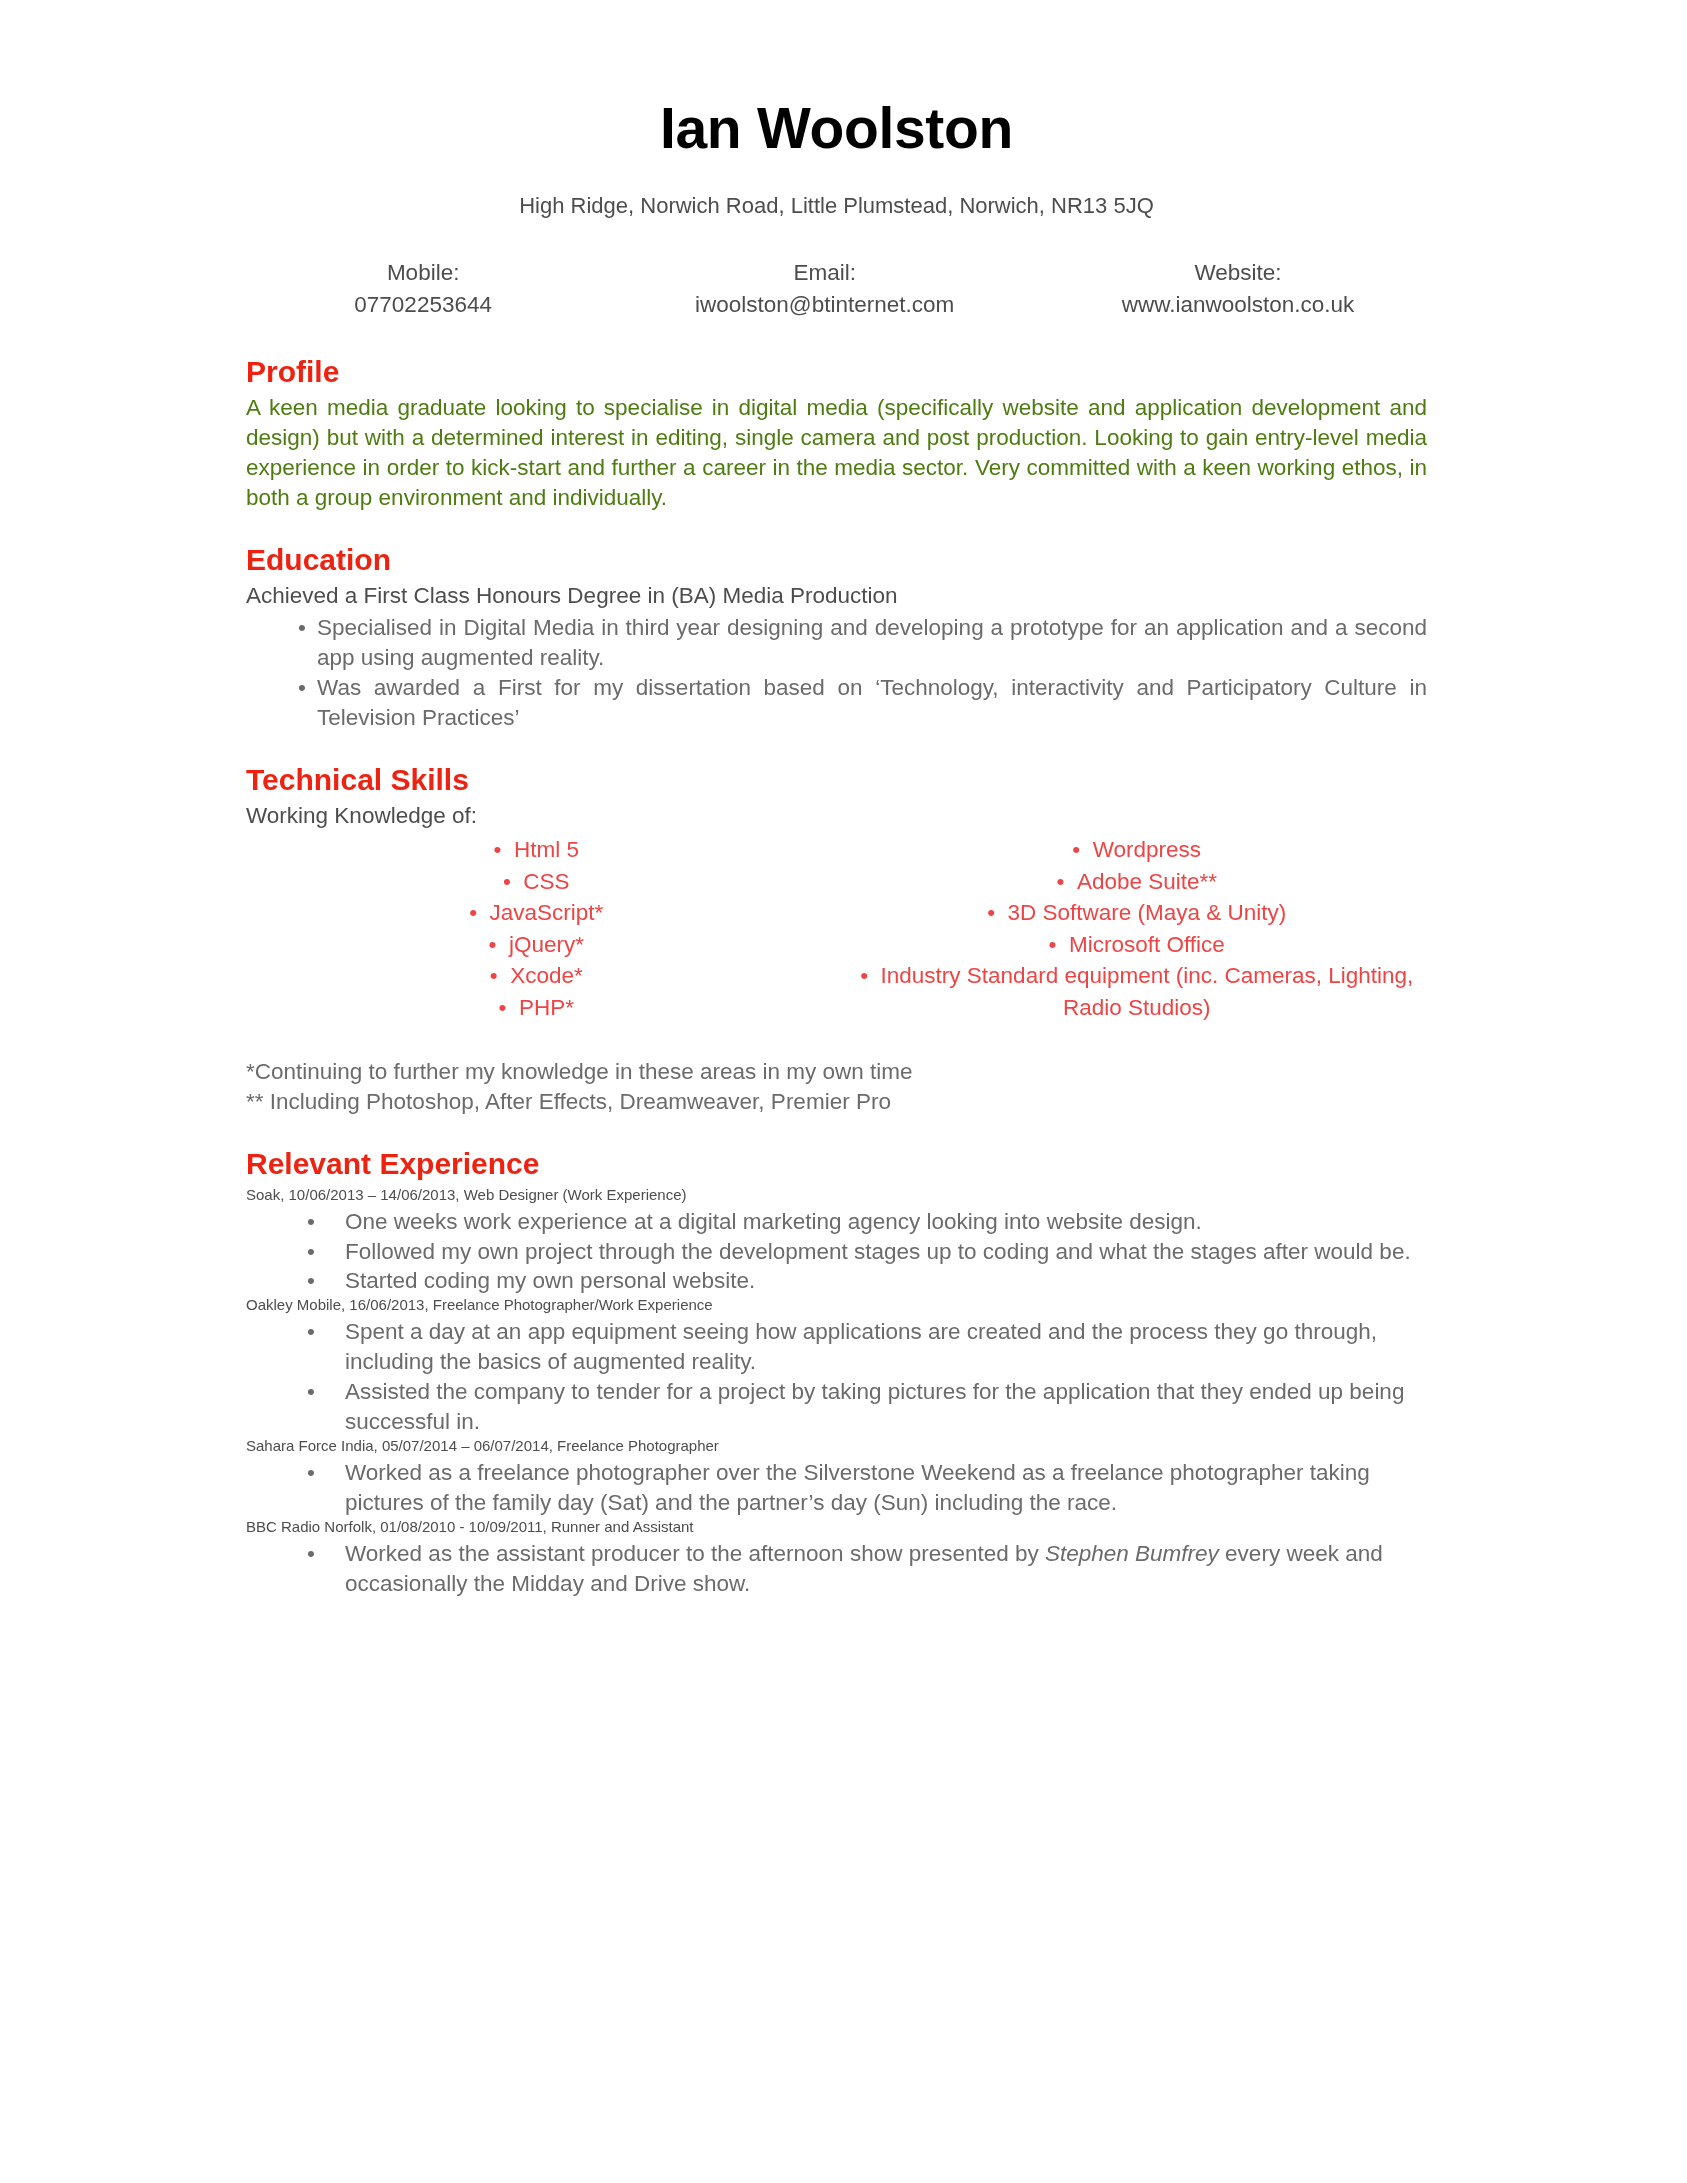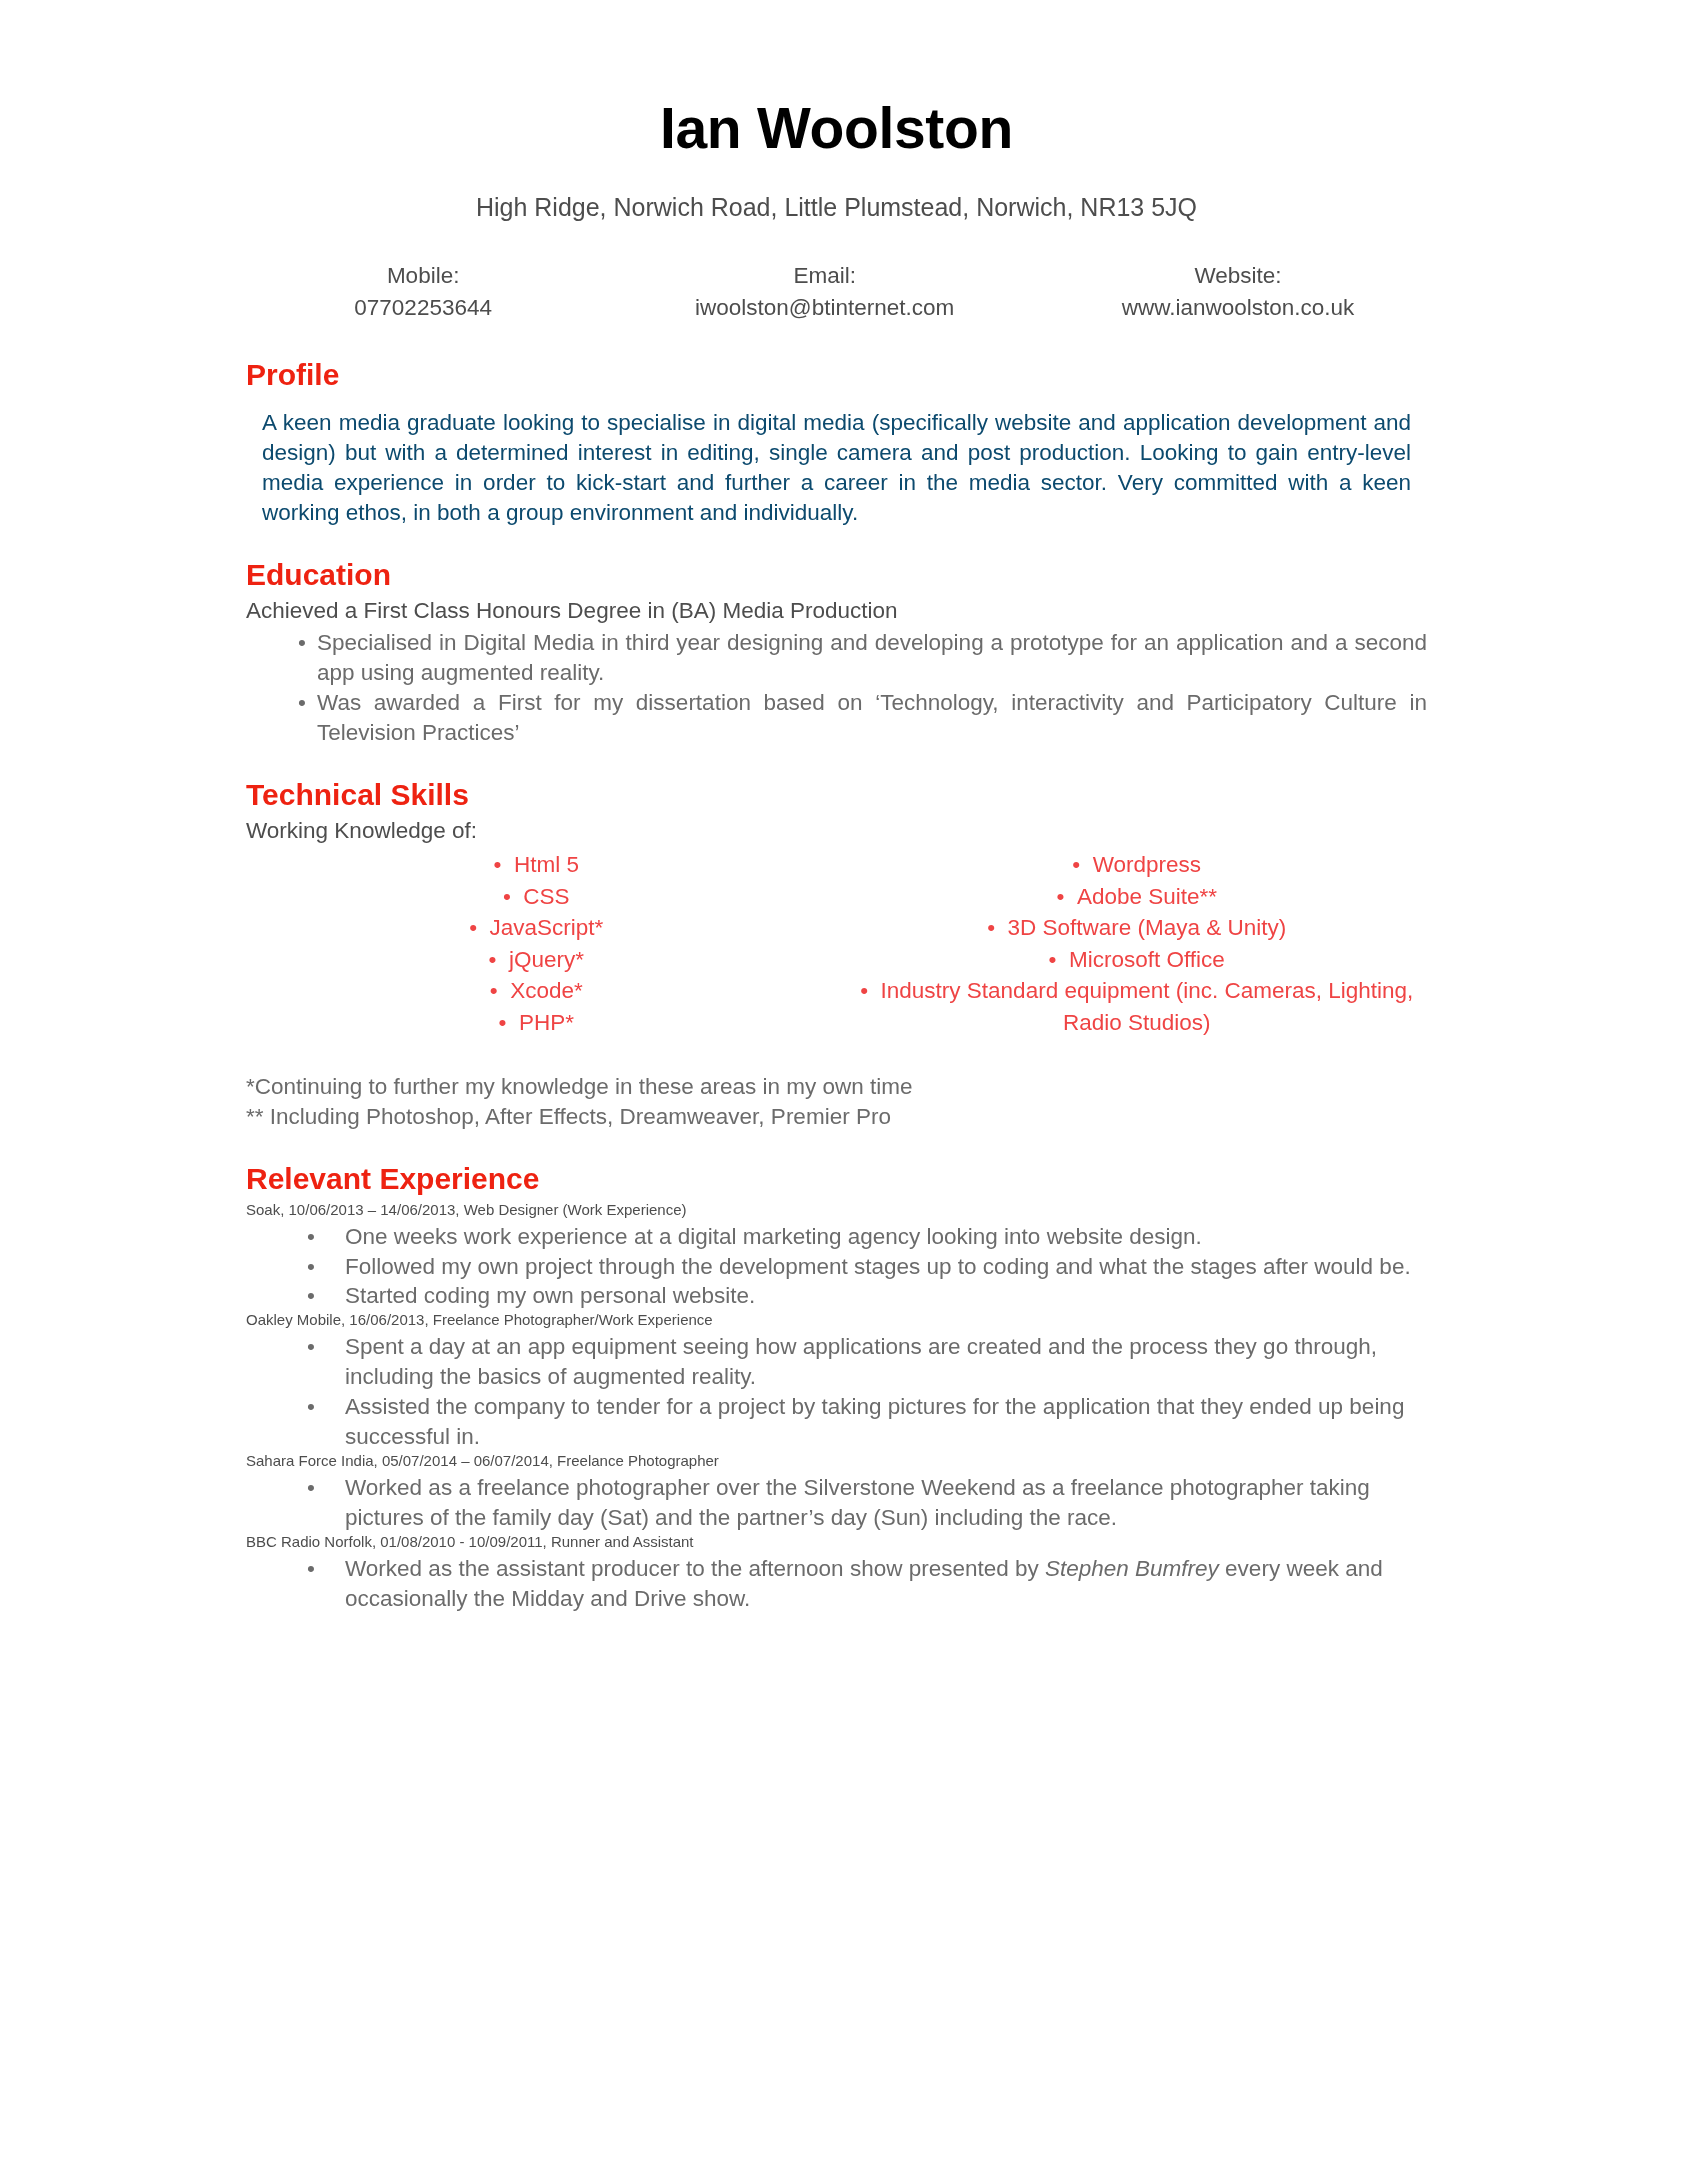--- a/index.html
+++ b/index.html
@@ -32,21 +32,21 @@
     text-align: center;
     font-size: 57px;
     font-weight: bold;
     color: #000000;
     letter-spacing: -0.3px;
     line-height: 1.05;
     margin: 0 0 34px 0;
   }
   .address {
     text-align: center;
-    font-size: 25px;
+    font-size: 22px;
     color: #4d4d4d;
     margin: 0 0 38px 0;
   }
   .contact-row {
     display: flex;
     width: 100%;
     margin: 0 0 20px 0;
   }
   .contact-col {
     flex: 1;
@@ -66,22 +66,22 @@
     font-size: 30px;
     font-weight: bold;
     margin: 30px 0 4px 0;
     line-height: 1.15;
   }
   h2.section.first { margin-top: 34px; }
 
   p.body {
     font-size: 22.5px;
     line-height: 1.33;
-    color: #0c4a6e;
-    margin: 16px;
+    color: #4d7c0f;
+    margin: 0;
     text-align: justify;
   }
   .sub {
     font-size: 22.5px;
     color: #4d4d4d;
     margin: 0 0 1.3px 0;
     line-height: 1.35;
   }
   ul.bullets {
     list-style: none;

